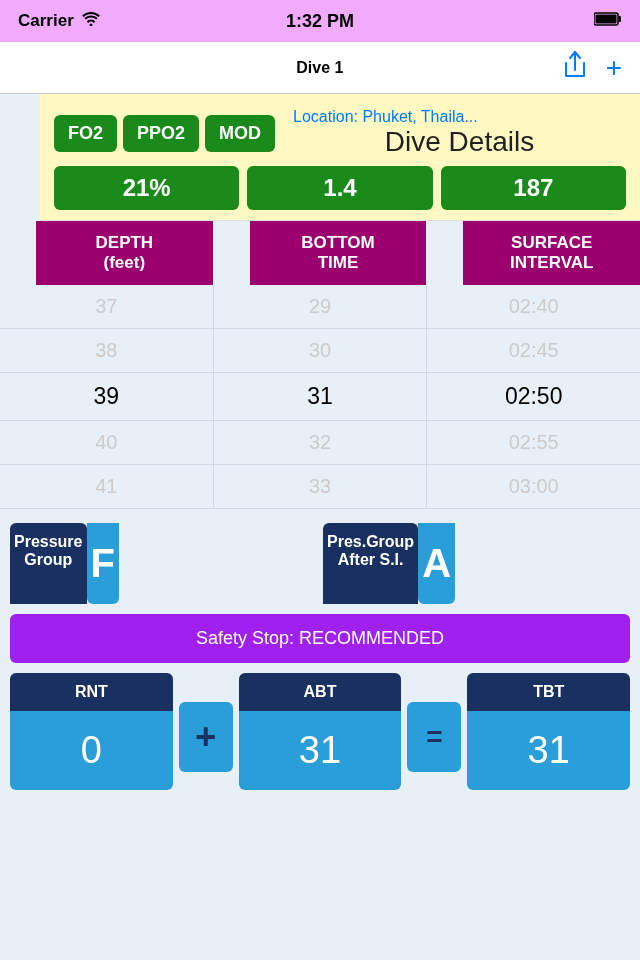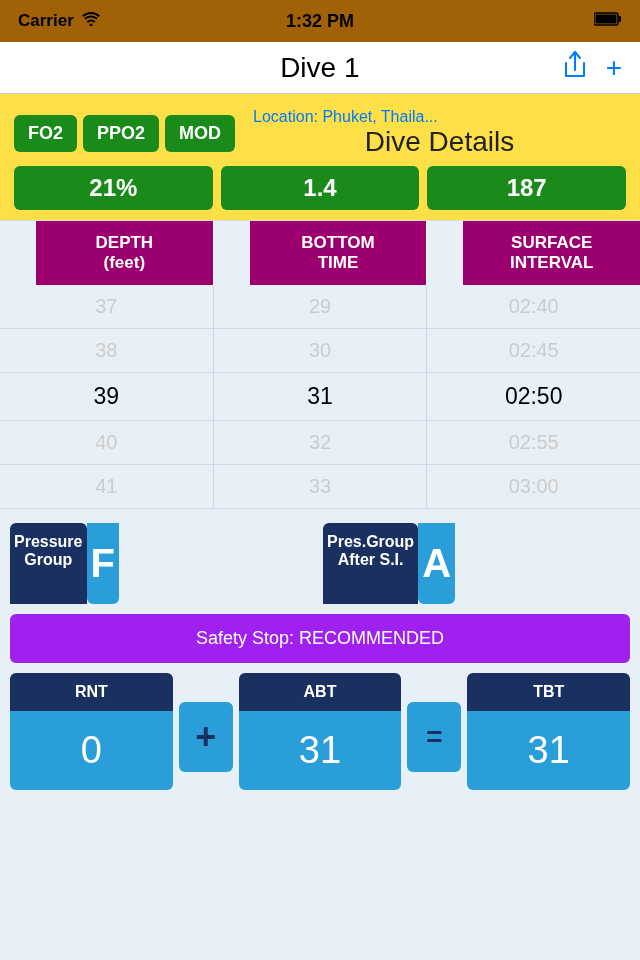--- a/index.html
+++ b/index.html
@@ -7,21 +7,21 @@
     body {
       width: 640px;
       min-height: 960px;
       font-family: -apple-system, 'Helvetica Neue', Arial, sans-serif;
       background: #e8f0f7;
       overflow-x: hidden;
     }
 
     
     .status-bar {
-      background: #a16207;
+      background: #f0abfc;
       display: flex;
       align-items: center;
       justify-content: space-between;
       padding: 6px 18px;
       height: 42px;
     }
     .status-left {
       display: flex;
       align-items: center;
       gap: 8px;
@@ -40,40 +40,41 @@
     .nav-bar {
       background: #fff;
       border-bottom: 1px solid #ccc;
       display: flex;
       align-items: center;
       justify-content: space-between;
       padding: 0 18px;
       height: 52px;
     }
     .nav-title {
-      font-size: 28px;
-      font-weight: 400;
+      font-size: 16px;
+      font-weight: 700;
       color: #000;
     }
     .nav-actions {
       display: flex;
       align-items: center;
       gap: 18px;
     }
     .nav-icon {
       color: #007AFF;
       font-size: 24px;
       cursor: pointer;
     }
 
     
     .gas-section {
-      background: #fde047;
+      background: #fef9c3;
       padding: 14px 14px 10px;
       border-bottom: 1px solid #ddd;
+      margin-left: 40px;
     }
     .gas-top {
       display: flex;
       gap: 8px;
       align-items: center;
     }
     .gas-label {
       background: #1a8a1a;
       color: #fff;
       font-weight: 700;

